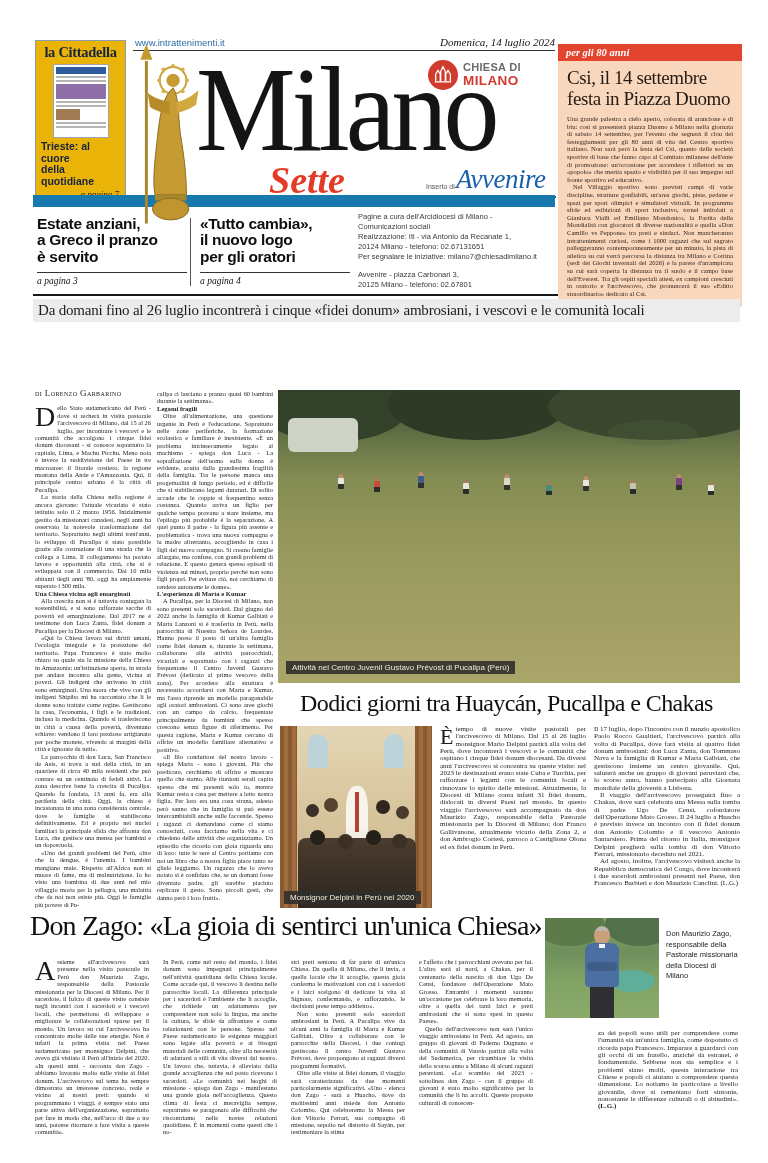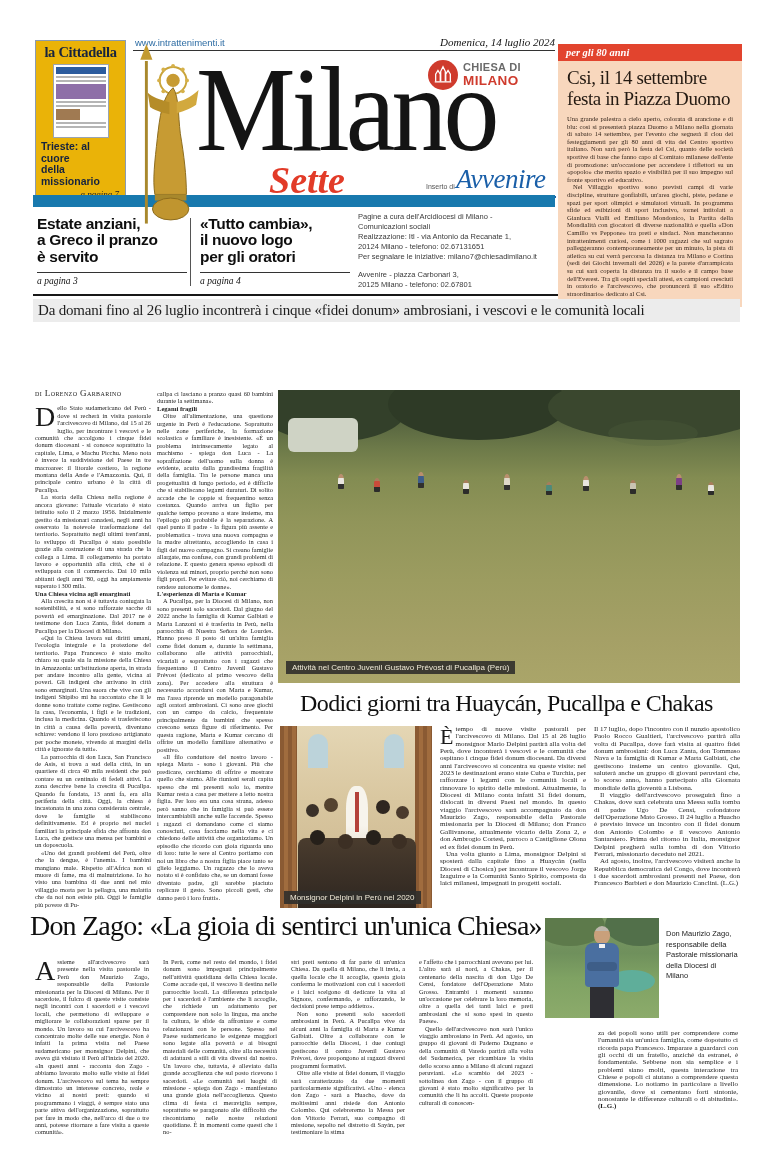--- a/index.html
+++ b/index.html
@@ -125,21 +125,21 @@
         <div class="t-line"></div>
       <div class="t-photo"></div>
       <div class="t-line"></div>
         <div class="t-line"></div>
       <div class="t-photo2"></div>
       <div class="t-line"></div>
         <div class="t-line"></div>
     </div>
     <div class="cit-teaser">
       <div>Trieste: al cuore</div>
-      <div>della missionario</div>
+      <div>della quotidiane</div>
     </div>
     <div class="cit-page">a pagina 7</div>
   </div>
 
   <svg class="statue" viewBox="0 0 60 150">
     <line x1="13" y1="14" x2="13" y2="148" stroke="#a8882c" stroke-width="2.4"></line>
     <path d="M13 0 l5 13 h-10 z" fill="#c29a30"></path>
     <circle cx="35" cy="30" r="11" fill="none" stroke="#c9a43a" stroke-width="1.6"></circle>
     <g fill="#d6b14a">
       <circle cx="35" cy="18" r="1.6"></circle>
@@ -284,21 +284,20 @@
     <div class="blob" style="left:18px;top:112px;width:118px;height:70px;background:linear-gradient(180deg,#4a3c2e,#2e2620);border-radius:8px 8px 0 0;"></div>
     <div class="head" style="left:30px;top:104px;width:15px;height:15px;background:#26201a;"></div>
     <div class="head" style="left:58px;top:108px;width:15px;height:15px;background:#3c2f24;"></div>
     <div class="head" style="left:86px;top:104px;width:15px;height:15px;background:#26201a;"></div>
     <div class="head" style="left:112px;top:108px;width:15px;height:15px;background:#3c2f24;"></div>
     <div class="caption-strip" style="left:4px;bottom:4px;">Monsignor Delpini in Perù nel 2020</div>
   </div>
 
   <div class="col colA">
     <p><span class="dropcap small">È</span><span>tempo di nuove visite pastorali per l'arcivescovo di Milano. Dal 15 al 26 luglio monsignor Mario Delpini partirà alla volta del Perù, dove incontrerà i vescovi e le comunità che ospitano i cinque fidei donum diocesani. Da diversi anni l'arcivescovo si concentra su queste visite: nel 2023 le destinazioni erano state Cuba e Turchia, per rafforzare i legami con le comunità locali e rinnovare lo spirito delle missioni. Attualmente, la Diocesi di Milano conta infatti 31 fidei donum, dislocati in diversi Paesi nel mondo. In questo viaggio l'arcivescovo sarà accompagnato da don Maurizio Zago, responsabile della Pastorale missionaria per la Diocesi di Milano; don Franco Gallivanone, attualmente vicario della Zona 2, e don Ambrogio Cortesi, parroco a Castiglione Olona ed ex fidei donum in Perù.</span></p>
-    <p>Una volta giunto a Lima, monsignor Delpini si sposterà dalla capitale fino a Huaycán (nella Diocesi di Chosica) per incontrare il vescovo Jorge Izaguirre e la Comunità Santo Spirito, composta da laici milanesi, impegnati in progetti sociali.</p>
   </div>
   <div class="col colB">
     <p>Il 17 luglio, dopo l'incontro con il nunzio apostolico Paolo Rocco Gualtieri, l'arcivescovo partirà alla volta di Pucallpa, dove farà visita ai quattro fidei donum ambrosiani: don Luca Zanta, don Tommaso Nava e la famiglia di Kumar e Marta Galbiati, che gestiscono insieme un centro giovanile. Qui, saluterà anche un gruppo di giovani peruviani che, lo scorso anno, hanno partecipato alla Giornata mondiale della gioventù a Lisbona.</p>
     <p>Il viaggio dell'arcivescovo proseguirà fino a Chakas, dove sarà celebrata una Messa sulla tomba di padre Ugo De Censi, cofondatore dell'Operazione Mato Grosso. Il 24 luglio a Huacho è previsto invece un incontro con il fidei donum don Antonio Colombo e il vescovo Antonio Santarsiero. Prima del ritorno in Italia, monsignor Delpini pregherà sulla tomba di don Vittorio Ferrari, missionario deceduto nel 2021.</p>
     <p>Ad agosto, inoltre, l'arcivescovo visiterà anche la Repubblica democratica del Congo, dove incontrerà i due sacerdoti ambrosiani presenti nel Paese, don Francesco Barbieri e don Maurizio Canclini. (L.G.)</p>
   </div>
 
   <h2 class="zago-title" style="font-weight:normal;">Don Zago: «La gioia di sentirci un'unica Chiesa»</h2>
 
   <div class="photo photo-zago">

